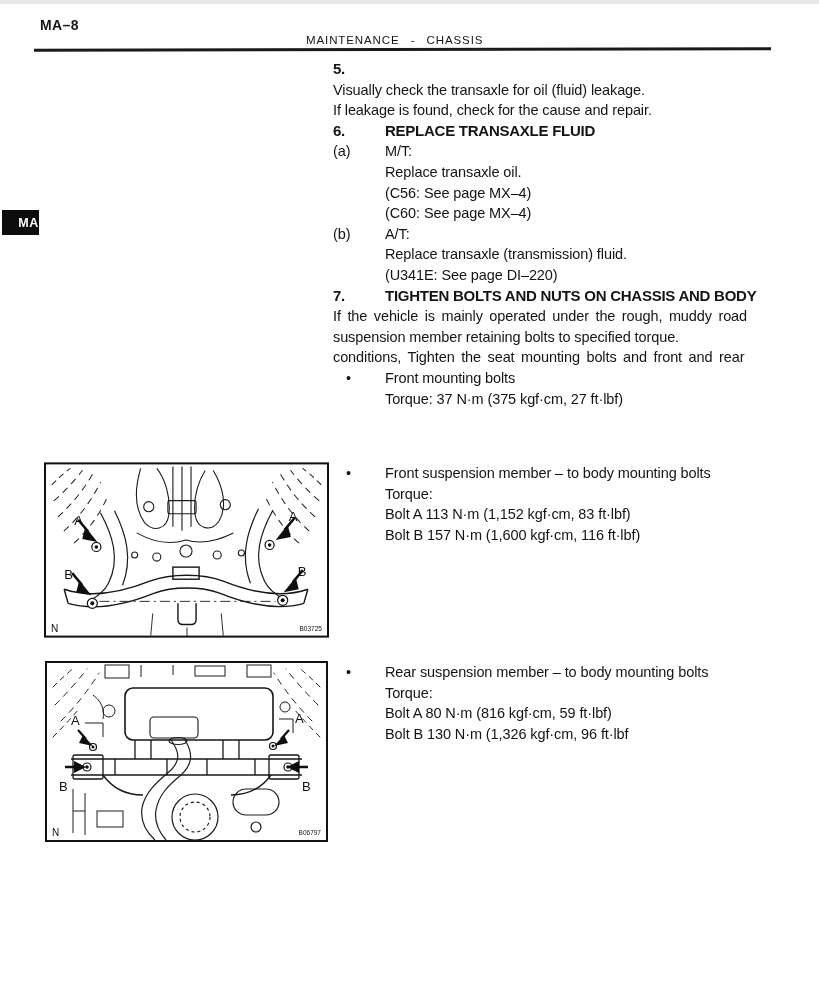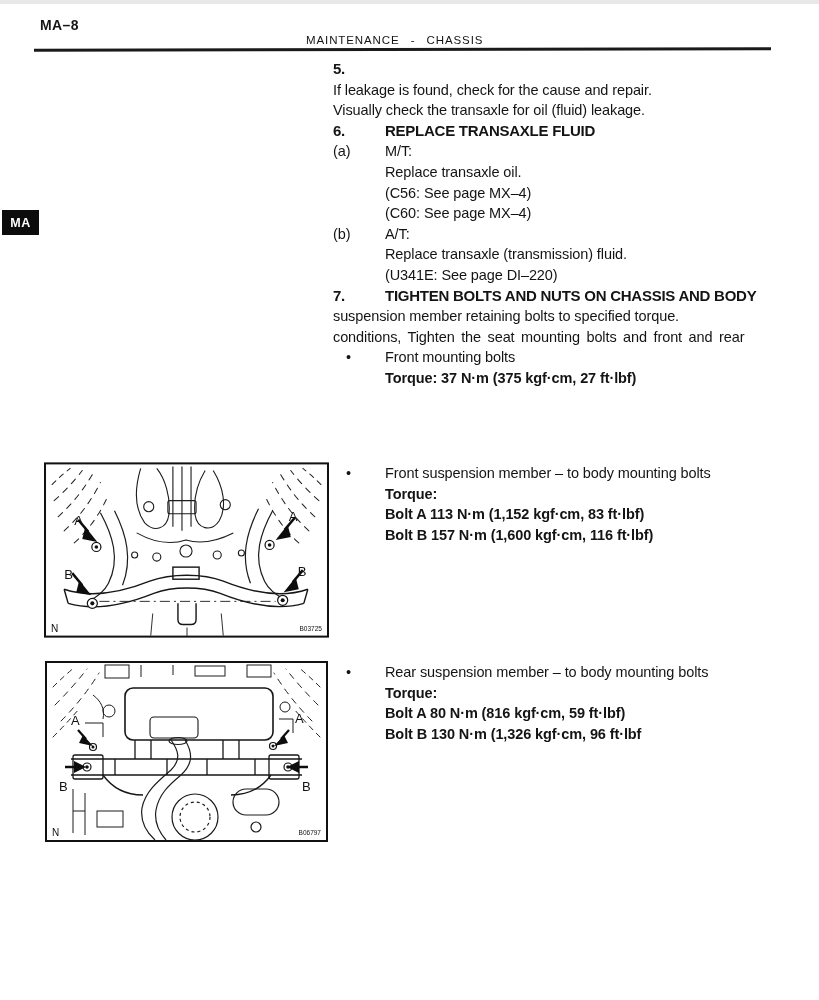--- a/index.html
+++ b/index.html
@@ -7,29 +7,29 @@
     position:relative;width:819px;height:1000px;background:#ffffff;
     font-family:"Liberation Sans",sans-serif;color:#141414;overflow:hidden;
     margin:4px auto;
   }
   
   .pageno{position:absolute;left:40px;top:13px;font-size:14px;font-weight:bold;letter-spacing:.4px;}
   .htitle{position:absolute;left:306px;top:30px;font-size:11.5px;font-weight:normal;letter-spacing:.9px;word-spacing:7px;}
   .hrule{position:absolute;left:34px;top:44px;width:737px;height:2.5px;background:#1a1a1a;transform:rotate(-.12deg);}
   
   .ma-tab{position:absolute;left:2px;top:206px;width:37px;height:25px;background:#0c0c0c;color:#fff;
-    display:flex;align-items:center;justify-content:center;font-size:12.5px;font-weight:bold;letter-spacing:.6px;}
+    display:flex;align-items:center;justify-content:flex-end;font-size:12.5px;font-weight:bold;letter-spacing:.6px;}
   
   .text-col{position:absolute;left:333px;top:55px;width:470px;font-size:14.5px;line-height:20.6px;
     letter-spacing:-.1px;white-space:nowrap;}
   .row{display:flex;}
   .num{flex:0 0 52px;width:52px;}
   .heading{font-weight:bold;font-size:15px;letter-spacing:-.25px;}
   .indent{padding-left:52px;}
-  .b{font-weight:bold;}
+  .b{font-weight:normal;}
   .just{word-spacing:2.6px;}
   .bul{flex:0 0 52px;width:52px;padding-left:13px;box-sizing:border-box;}
   .spec-block{position:absolute;left:333px;width:470px;font-size:14.5px;line-height:20.6px;
     letter-spacing:-.1px;white-space:nowrap;}
   .front-block{top:459px;}
   .rear-block{top:658px;}
   
   .figure{position:absolute;left:44px;width:285px;background:#fff;}
   .fig1{top:458px;height:176px;}
   .fig2{top:657px;height:181px;}
@@ -46,22 +46,22 @@
   <div class="hrule"></div>
 
   <div class="ma-tab">
     <span>MA</span>
   </div>
 
   <main class="text-col">
     <div class="row heading">
       <span class="num">5.</span>
     </div>
+    <div class="row">Visually check the transaxle for oil (fluid) leakage.</div>
     <div class="row">If leakage is found, check for the cause and repair.</div>
-    <div class="row">Visually check the transaxle for oil (fluid) leakage.</div>
 
     <div class="row heading">
       <span class="num">6.</span>
       <span>REPLACE TRANSAXLE FLUID</span>
     </div>
     <div class="row">
       <span class="num">(a)</span>
       <span>M/T:</span>
     </div>
     <div class="row indent">Replace transaxle oil.</div>
@@ -71,20 +71,21 @@
       <span class="num">(b)</span>
       <span>A/T:</span>
     </div>
     <div class="row indent">Replace transaxle (transmission) fluid.</div>
     <div class="row indent">(U341E: See page DI–220)</div>
 
     <div class="row heading">
       <span class="num">7.</span>
       <span>TIGHTEN BOLTS AND NUTS ON CHASSIS AND BODY</span>
     </div>
+    <div class="row just">If the vehicle is mainly operated under the rough, muddy road</div>
     <div class="row">suspension member retaining bolts to specified torque.</div>
     <div class="row just">conditions, Tighten the seat mounting bolts and front and rear</div>
 
     <div class="row">
       <span class="bul">•</span>
       <span>Front mounting bolts</span>
     </div>
     <div class="row indent b">Torque: 37 N·m (375 kgf·cm, 27 ft·lbf)</div>
   </main>
 

